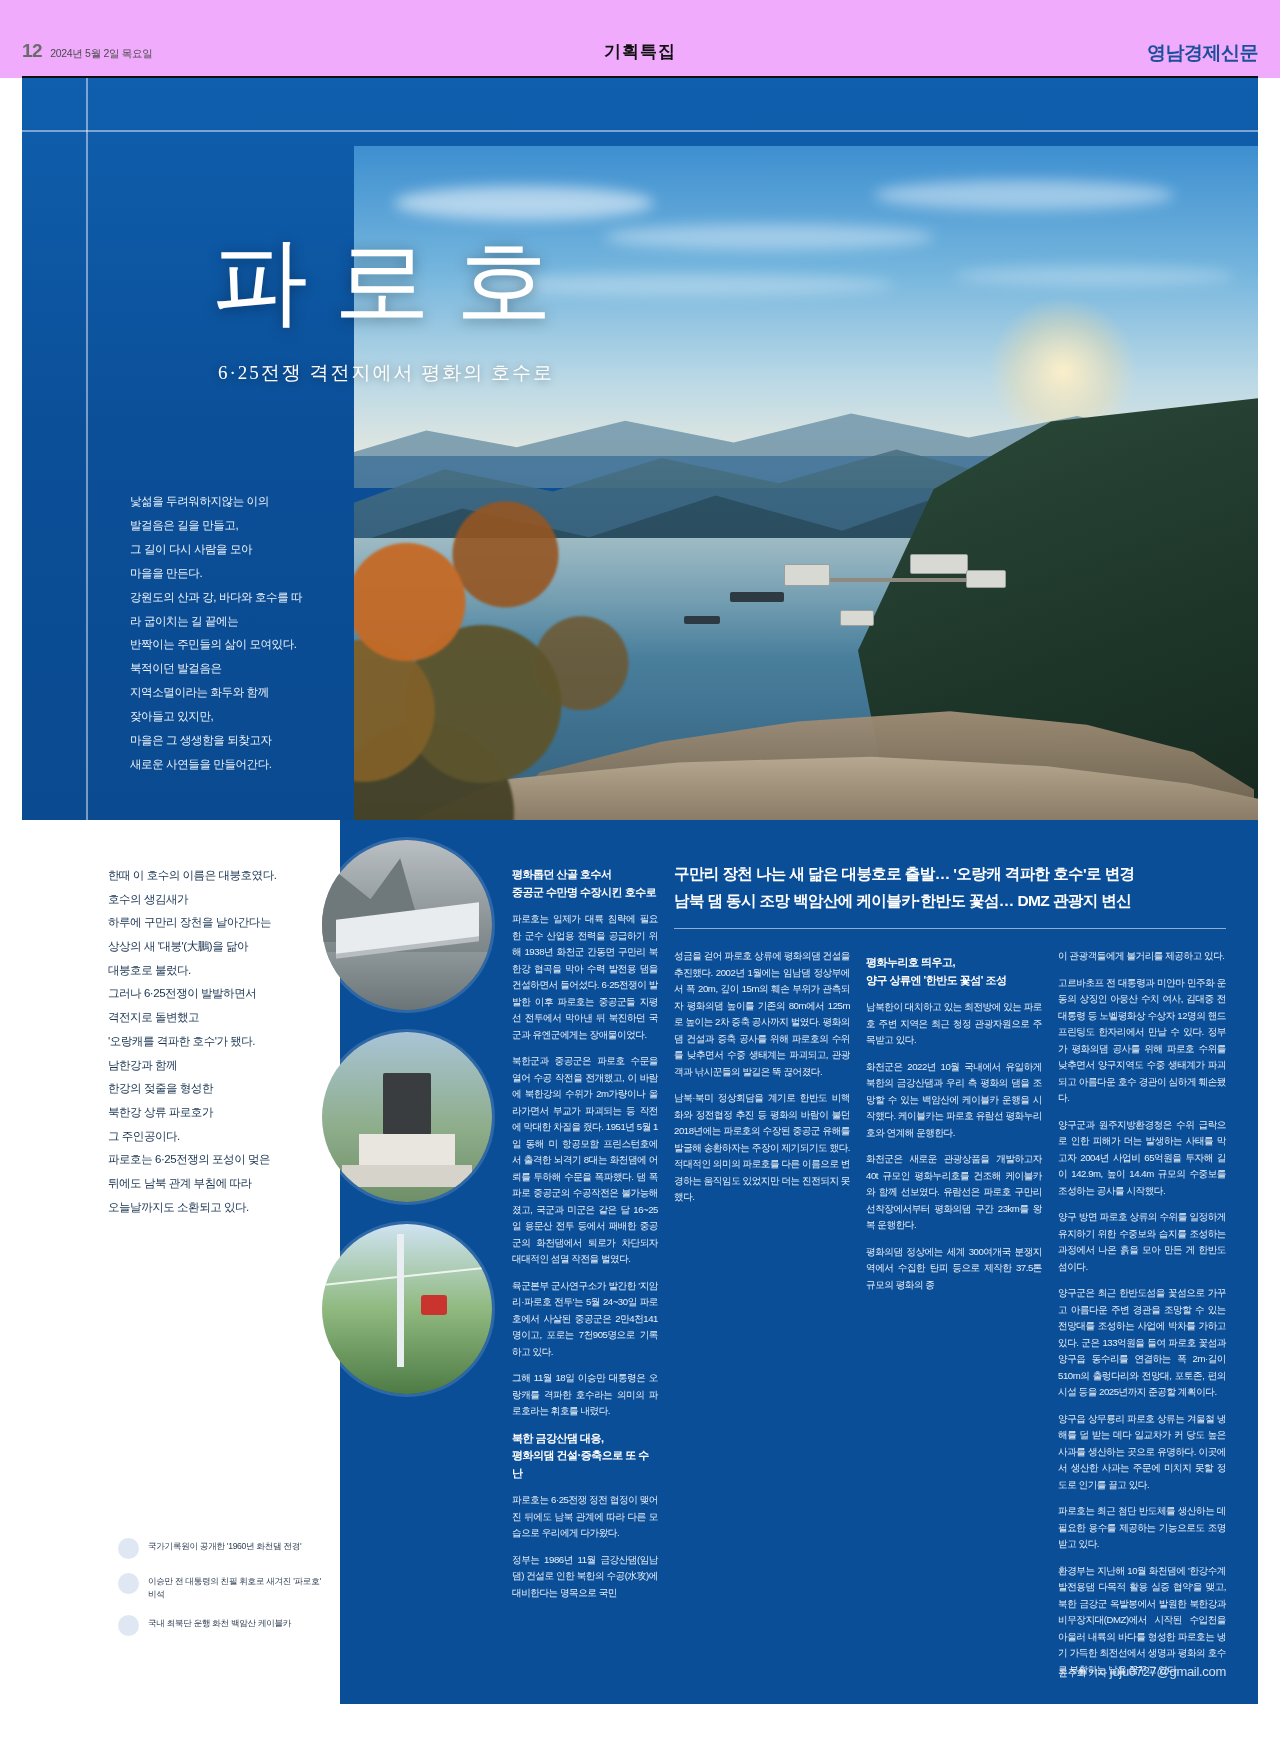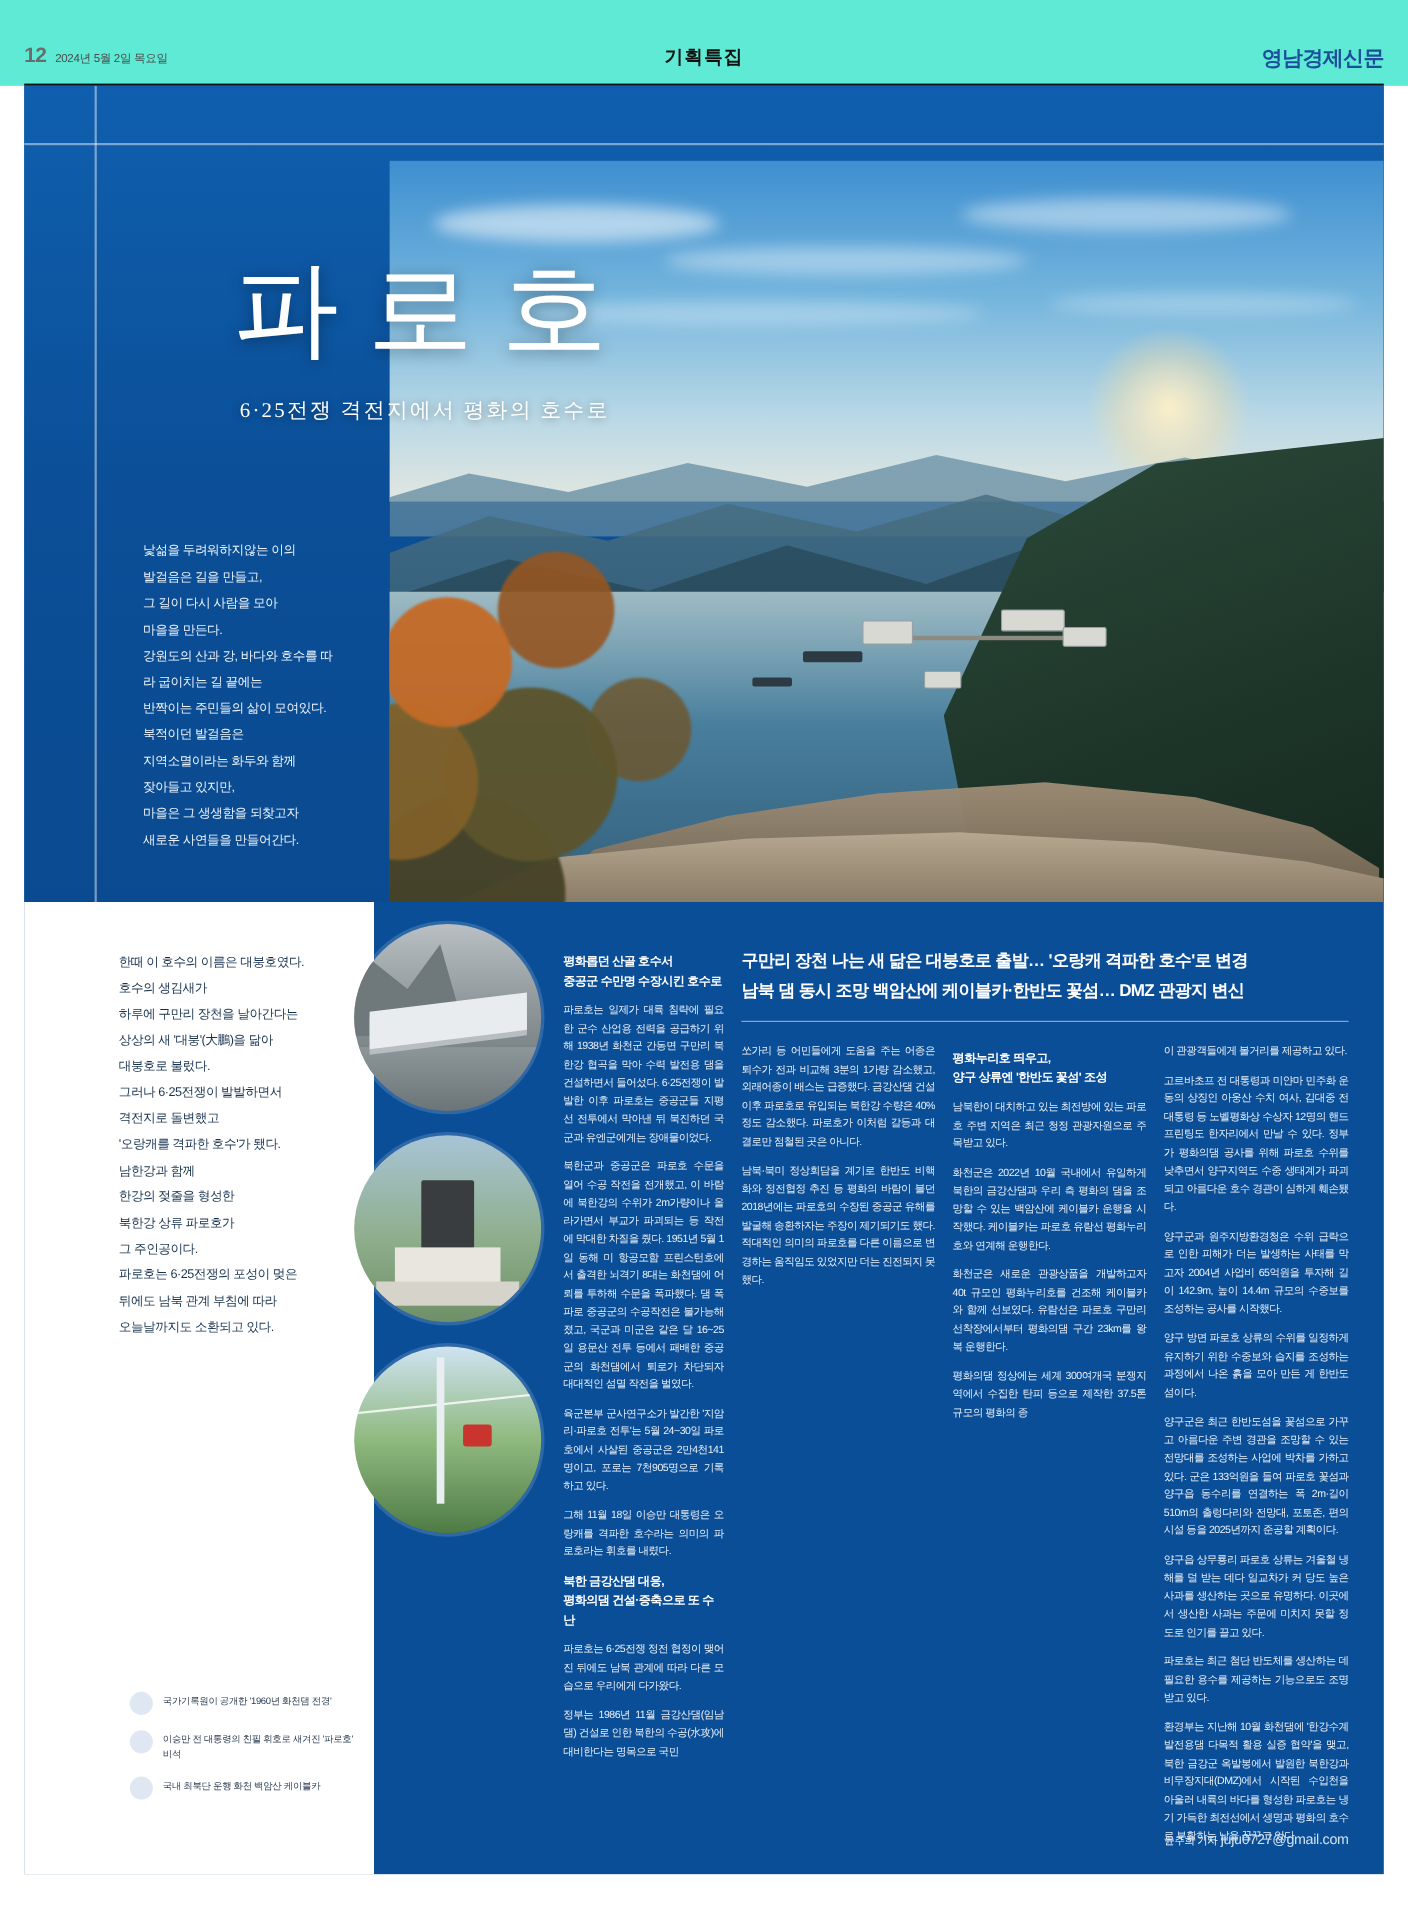--- a/index.html
+++ b/index.html
@@ -13,21 +13,21 @@
     position: relative;
     overflow: hidden;
   }
 
   
   .masthead {
     position: absolute;
     top: 0; left: 0;
     width: 1280px;
     height: 78px;
-    background: #5eead4;
+    background: #f0abfc;
   }
   .masthead-inner {
     position: absolute;
     left: 22px; right: 22px; top: 40px;
     height: 34px;
     display: flex;
     align-items: flex-start;
     justify-content: space-between;
   }
   .page-num-wrap { display: flex; align-items: baseline; gap: 8px; }
@@ -525,21 +525,21 @@
     <p>북한군과 중공군은 파로호 수문을 열어 수공 작전을 전개했고, 이 바람에 북한강의 수위가 2m가량이나 올라가면서 부교가 파괴되는 등 작전에 막대한 차질을 줬다. 1951년 5월 1일 동해 미 항공모함 프린스턴호에서 출격한 뇌격기 8대는 화천댐에 어뢰를 투하해 수문을 폭파했다. 댐 폭파로 중공군의 수공작전은 불가능해졌고, 국군과 미군은 같은 달 16~25일 용문산 전투 등에서 패배한 중공군의 화천댐에서 퇴로가 차단되자 대대적인 섬멸 작전을 벌였다.</p>
     <p>육군본부 군사연구소가 발간한 '지암리·파로호 전투'는 5월 24~30일 파로호에서 사살된 중공군은 2만4천141명이고, 포로는 7천905명으로 기록하고 있다.</p>
     <p>그해 11월 18일 이승만 대통령은 오랑캐를 격파한 호수라는 의미의 파로호라는 휘호를 내렸다.</p>
     <div class="subhead" style="white-space:pre-line;">북한 금강산댐 대응,
 평화의댐 건설·증축으로 또 수난</div>
     <p>파로호는 6·25전쟁 정전 협정이 맺어진 뒤에도 남북 관계에 따라 다른 모습으로 우리에게 다가왔다.</p>
     <p>정부는 1986년 11월 금강산댐(임남댐) 건설로 인한 북한의 수공(水攻)에 대비한다는 명목으로 국민</p>
   </div>
 
   <div class="col colB">
-    <p>쏘가리 등 어민들에게 도움을 주는 어종은 퇴수가 전과 비교해 3분의 1가량 감소했고, 외래어종이 배스는 급증했다. 금강산댐 건설 이후 파로호로 유입되는 북한강 수량은 40% 정도 감소했다. 파로호가 이처럼 갈등과 대결로만 점철된 곳은 아니다.</p>
+    <p>성금을 걷어 파로호 상류에 평화의댐 건설을 추진했다. 2002년 1월에는 임남댐 정상부에서 폭 20m, 깊이 15m의 훼손 부위가 관측되자 평화의댐 높이를 기존의 80m에서 125m로 높이는 2차 증축 공사까지 벌였다. 평화의댐 건설과 증축 공사를 위해 파로호의 수위를 낮추면서 수중 생태계는 파괴되고, 관광객과 낚시꾼들의 발길은 뚝 끊어졌다.</p>
     <p>남북·북미 정상회담을 계기로 한반도 비핵화와 정전협정 추진 등 평화의 바람이 불던 2018년에는 파로호의 수장된 중공군 유해를 발굴해 송환하자는 주장이 제기되기도 했다. 적대적인 의미의 파로호를 다른 이름으로 변경하는 움직임도 있었지만 더는 진전되지 못했다.</p>
   </div>
 
   <div class="col colC">
     <div class="subhead" style="white-space:pre-line;">평화누리호 띄우고,
 양구 상류엔 '한반도 꽃섬' 조성</div>
     <p>남북한이 대치하고 있는 최전방에 있는 파로호 주변 지역은 최근 청정 관광자원으로 주목받고 있다.</p>
     <p>화천군은 2022년 10월 국내에서 유일하게 북한의 금강산댐과 우리 측 평화의 댐을 조망할 수 있는 백암산에 케이블카 운행을 시작했다. 케이블카는 파로호 유람선 평화누리호와 연계해 운행한다.</p>
     <p>화천군은 새로운 관광상품을 개발하고자 40t 규모인 평화누리호를 건조해 케이블카와 함께 선보였다. 유람선은 파로호 구만리 선착장에서부터 평화의댐 구간 23km를 왕복 운행한다.</p>
     <p>평화의댐 정상에는 세계 300여개국 분쟁지역에서 수집한 탄피 등으로 제작한 37.5톤 규모의 평화의 종</p>

